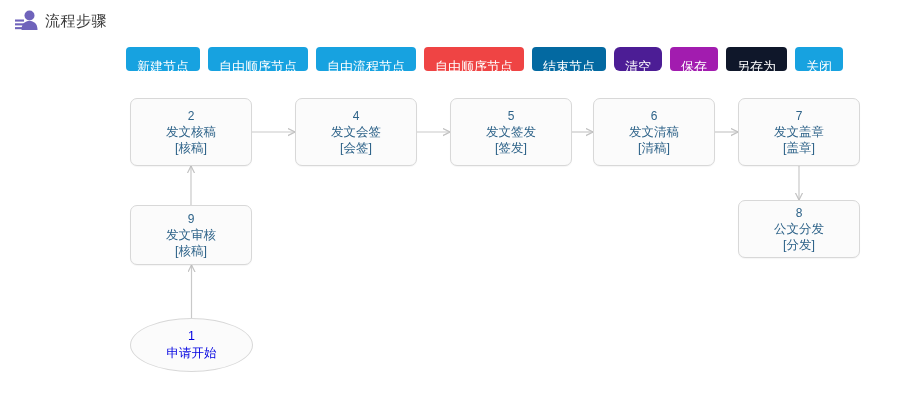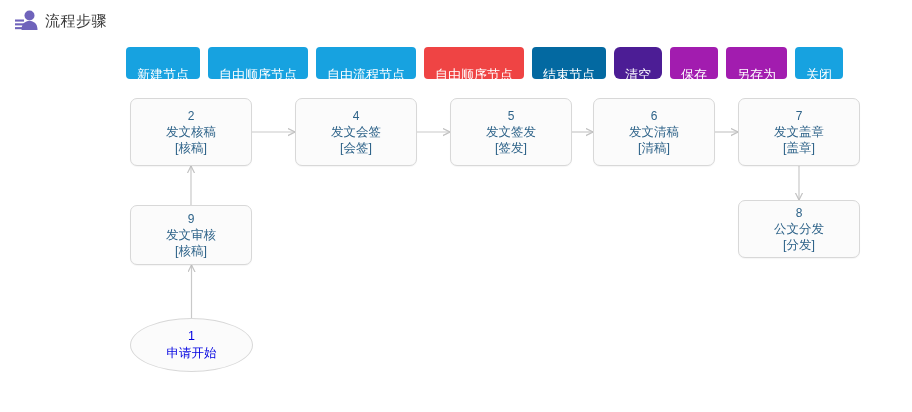--- a/index.html
+++ b/index.html
@@ -46,21 +46,21 @@
     gap: 8px;
     align-items: center;
   }
   .tb-btn {
     background: #17a2e0;
     color: #ffffff;
     border: none;
     border-radius: 4px;
     height: 24px;
     line-height: 24px;
-    padding: 16px 11px;
+    padding: 8px 11px;
     font-size: 13px;
     font-family: "Liberation Sans", "DejaVu Sans", sans-serif;
     cursor: pointer;
     white-space: nowrap;
   }
 
   
   .canvas {
     position: absolute;
     left: 0; top: 0;
@@ -132,21 +132,21 @@
 </div>
 
 <div class="toolbar" id="toolbar">
     <button class="tb-btn" style="background: rgb(23, 162, 224);">新建节点</button>
     <button class="tb-btn" style="background: rgb(23, 162, 224);">自由顺序节点</button>
     <button class="tb-btn" style="background: rgb(23, 162, 224);">自由流程节点</button>
     <button class="tb-btn" style="background: #ef4444;">自由顺序节点</button>
     <button class="tb-btn" style="background: #0369a1;">结束节点</button>
     <button class="tb-btn" style="background: #4c1d95; border-radius: 6px;">清空</button>
     <button class="tb-btn" style="background: #a21caf;">保存</button>
-    <button class="tb-btn" style="background: #a21caf;">另存为</button>
+    <button class="tb-btn" style="background: #0f172a;">另存为</button>
     <button class="tb-btn" style="background: rgb(23, 162, 224);">关闭</button>
   </div>
 
 <div class="canvas">
   <svg class="edges" id="edges" viewBox="0 0 912 412" xmlns="http://www.w3.org/2000/svg">
     <defs>
       <marker id="arrow" markerWidth="7" markerHeight="7" refX="6" refY="3" orient="auto" markerUnits="strokeWidth">
         <path d="M0,0 L6,3 L0,6" fill="none" stroke="#c2c2c2" stroke-width="1"></path>
       </marker>
     </defs>

